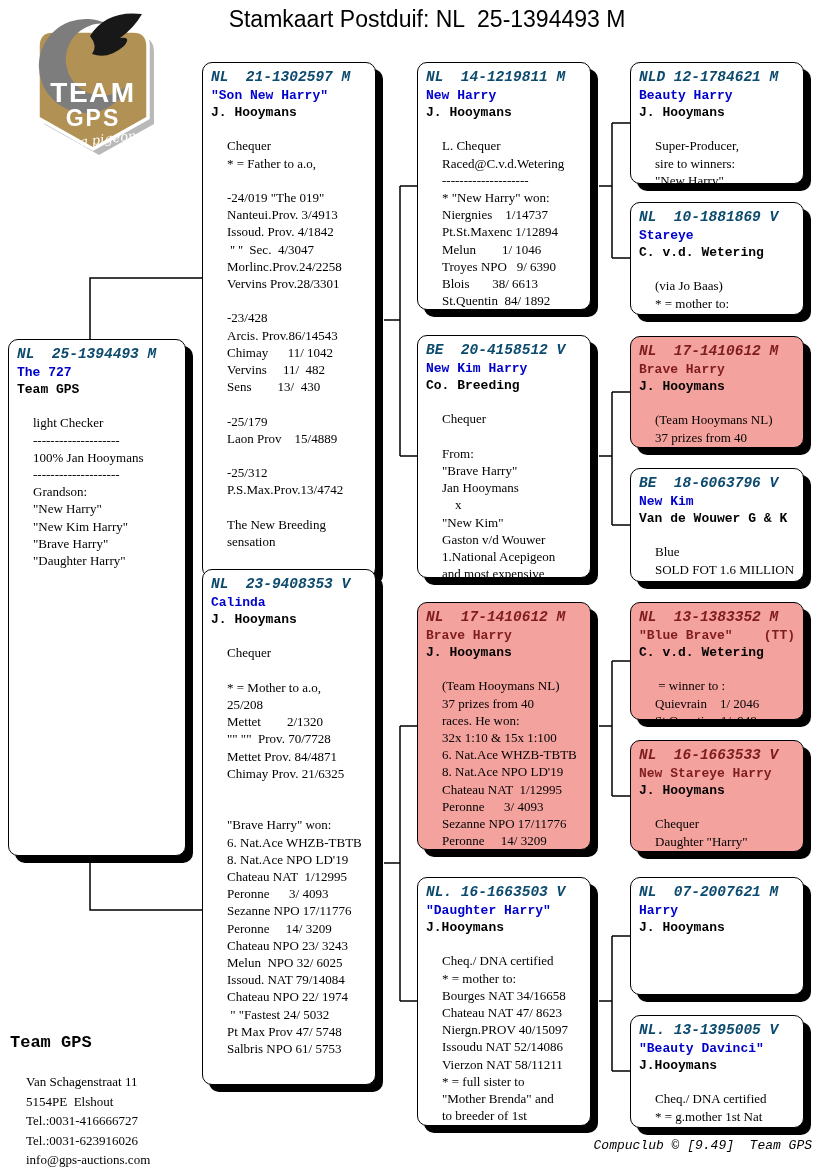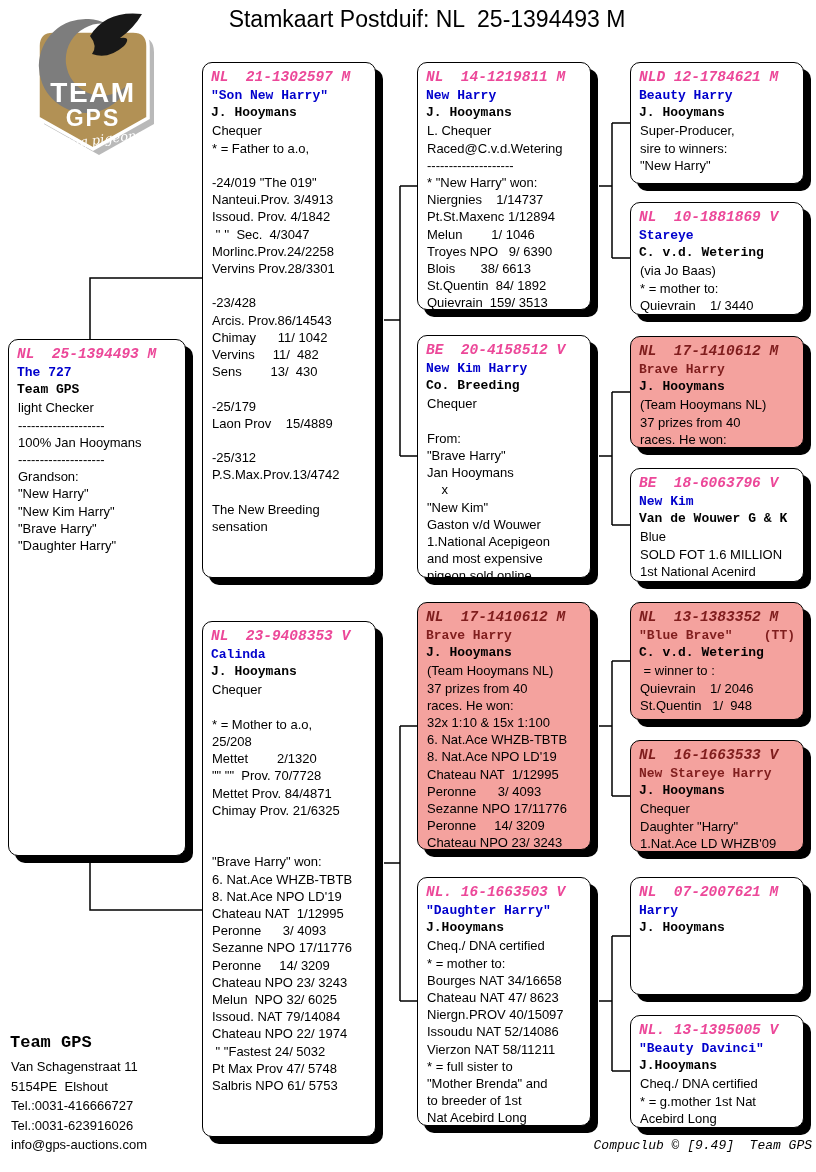--- a/index.html
+++ b/index.html
@@ -3,28 +3,28 @@
 <meta charset="utf-8">
 <style>
   html,body{margin:0;padding:0;background:#fff;}
   body{position:relative;width:816px;height:1172px;font-family:"Liberation Mono",monospace;color:#000;overflow:hidden;}
   .title{position:absolute;left:0;top:6px;width:100%;text-align:center;
          font-family:"Liberation Sans",sans-serif;font-size:23px;white-space:pre;padding-left:19px;}
   .connectors{position:absolute;left:0;top:0;z-index:0;}
   .pbox{position:absolute;z-index:1;background:#fff;border:1.5px solid #000;border-radius:10px;
         box-shadow:7px 7px 0 #000;box-sizing:border-box;padding:5px 2px 0 8px;overflow:hidden;}
   .pbox.pink{background:#f4a29e;}
-  .ring{font-style:italic;font-weight:bold;font-size:14.5px;line-height:19px;color:#ec4899;white-space:pre;}
+  .ring{font-style:italic;font-weight:bold;font-size:14.5px;line-height:19px;color:#0c4a6e;white-space:pre;}
   .pink .ring,.pink .pname{color:#7f1d1d;}
   .pname{font-weight:bold;font-size:13px;line-height:17.2px;color:#0000cc;white-space:pre;}
   .owner{font-weight:bold;font-size:13px;line-height:17.2px;white-space:pre;}
-  .body{margin:1px;font-family:Liberation Sans, sans-serif;font-size:13px;line-height:17.2px;white-space:pre;}
+  .body{margin:16px;font-family:Liberation Serif, serif;font-size:13px;line-height:17.2px;white-space:pre;}
   .b0{left:8px;top:339px;width:178px;height:517px}
   .b1{left:202px;top:62px;width:174px;height:516px}
-  .b2{left:202px;top:621px;width:174px;height:516px}
+  .b2{left:202px;top:569px;width:174px;height:516px}
   .b3{left:417px;top:62px;width:174px;height:248px}
   .b4{left:417px;top:335px;width:174px;height:243px}
   .b5{left:417px;top:602px;width:174px;height:248px}
   .b6{left:417px;top:877px;width:174px;height:249px}
   .b7{left:630px;top:62px;width:174px;height:122px}
   .b8{left:630px;top:202px;width:174px;height:113px}
   .b9{left:630px;top:336px;width:174px;height:112px}
   .b10{left:630px;top:468px;width:174px;height:114px}
   .b11{left:630px;top:602px;width:174px;height:118px}
   .b12{left:630px;top:740px;width:174px;height:112px}

